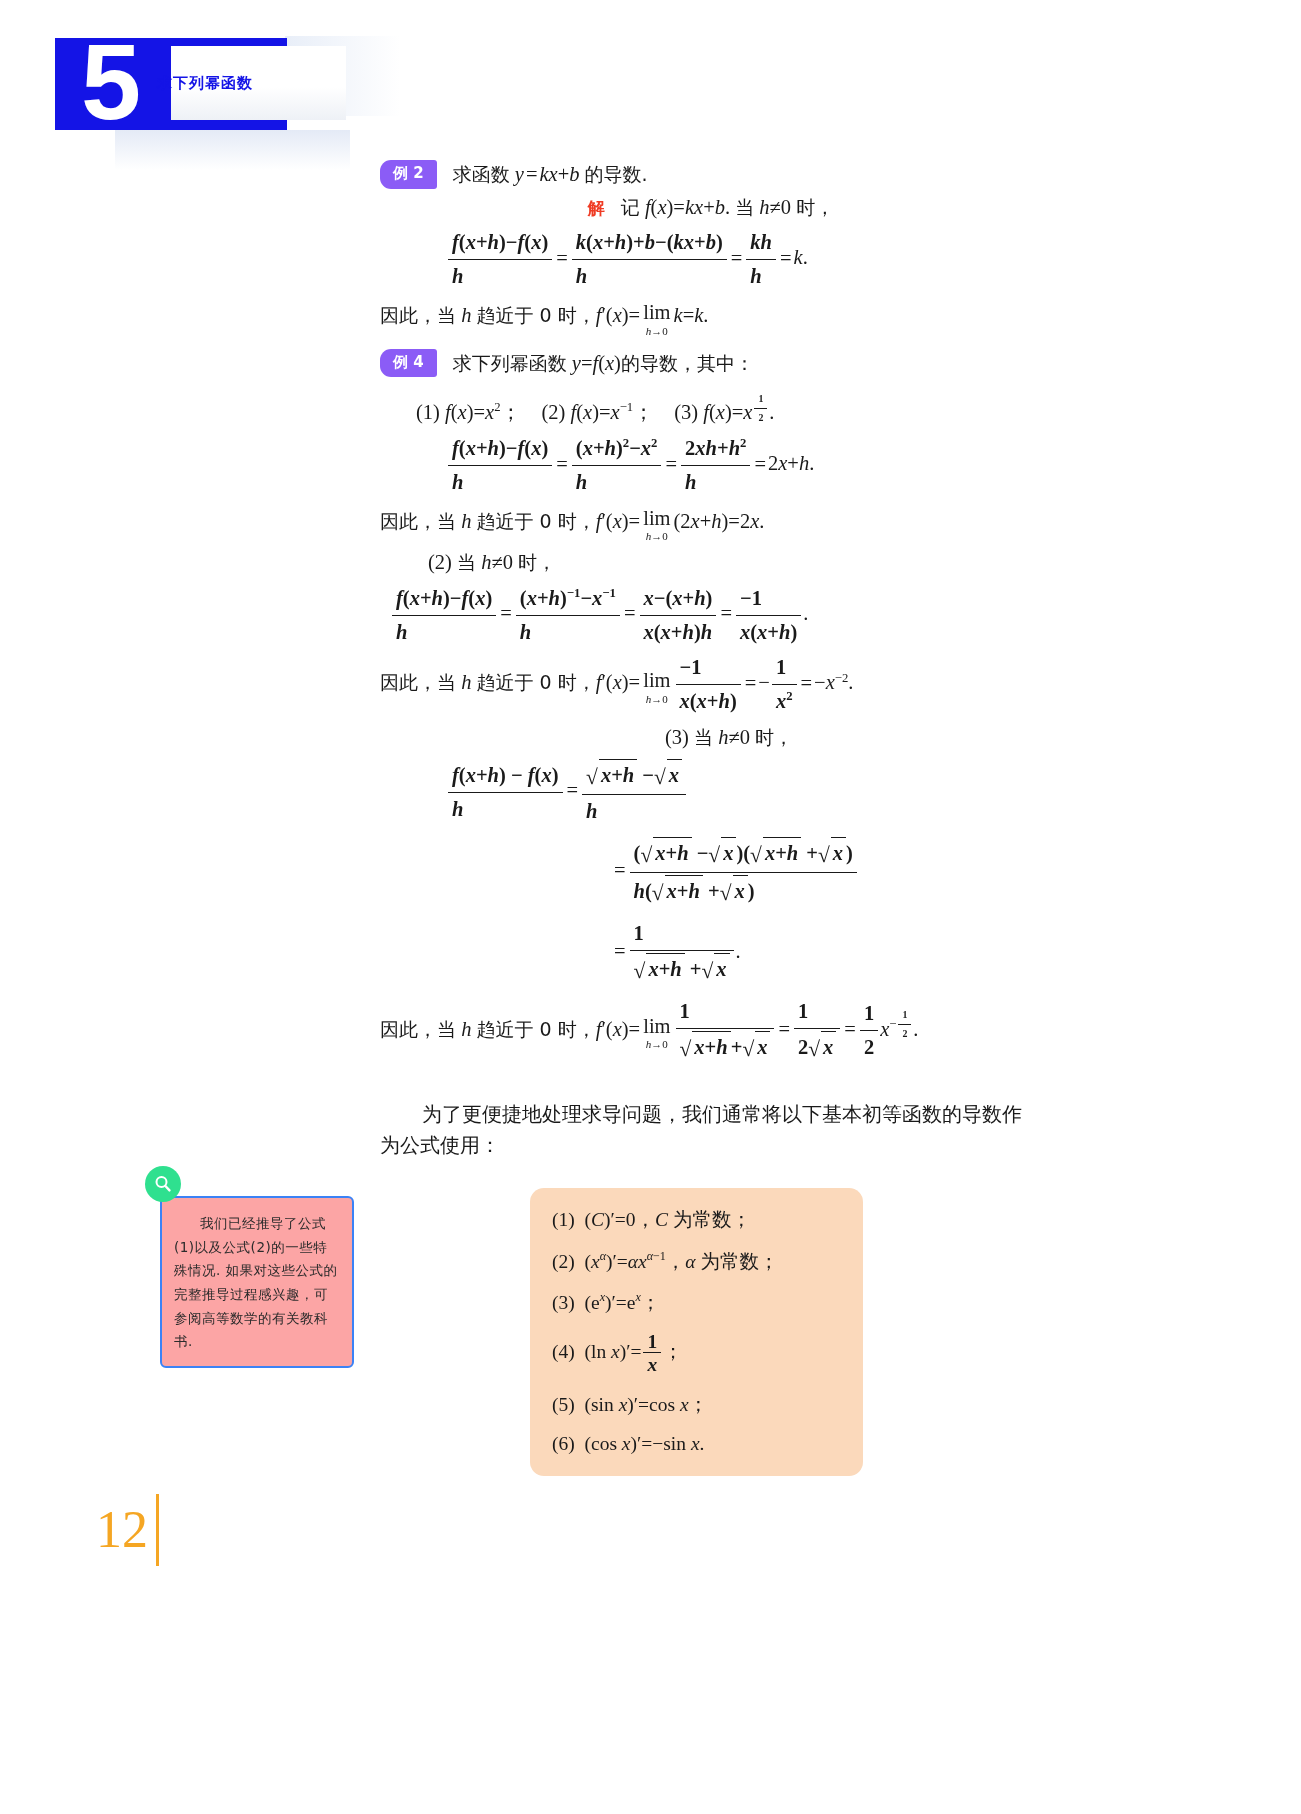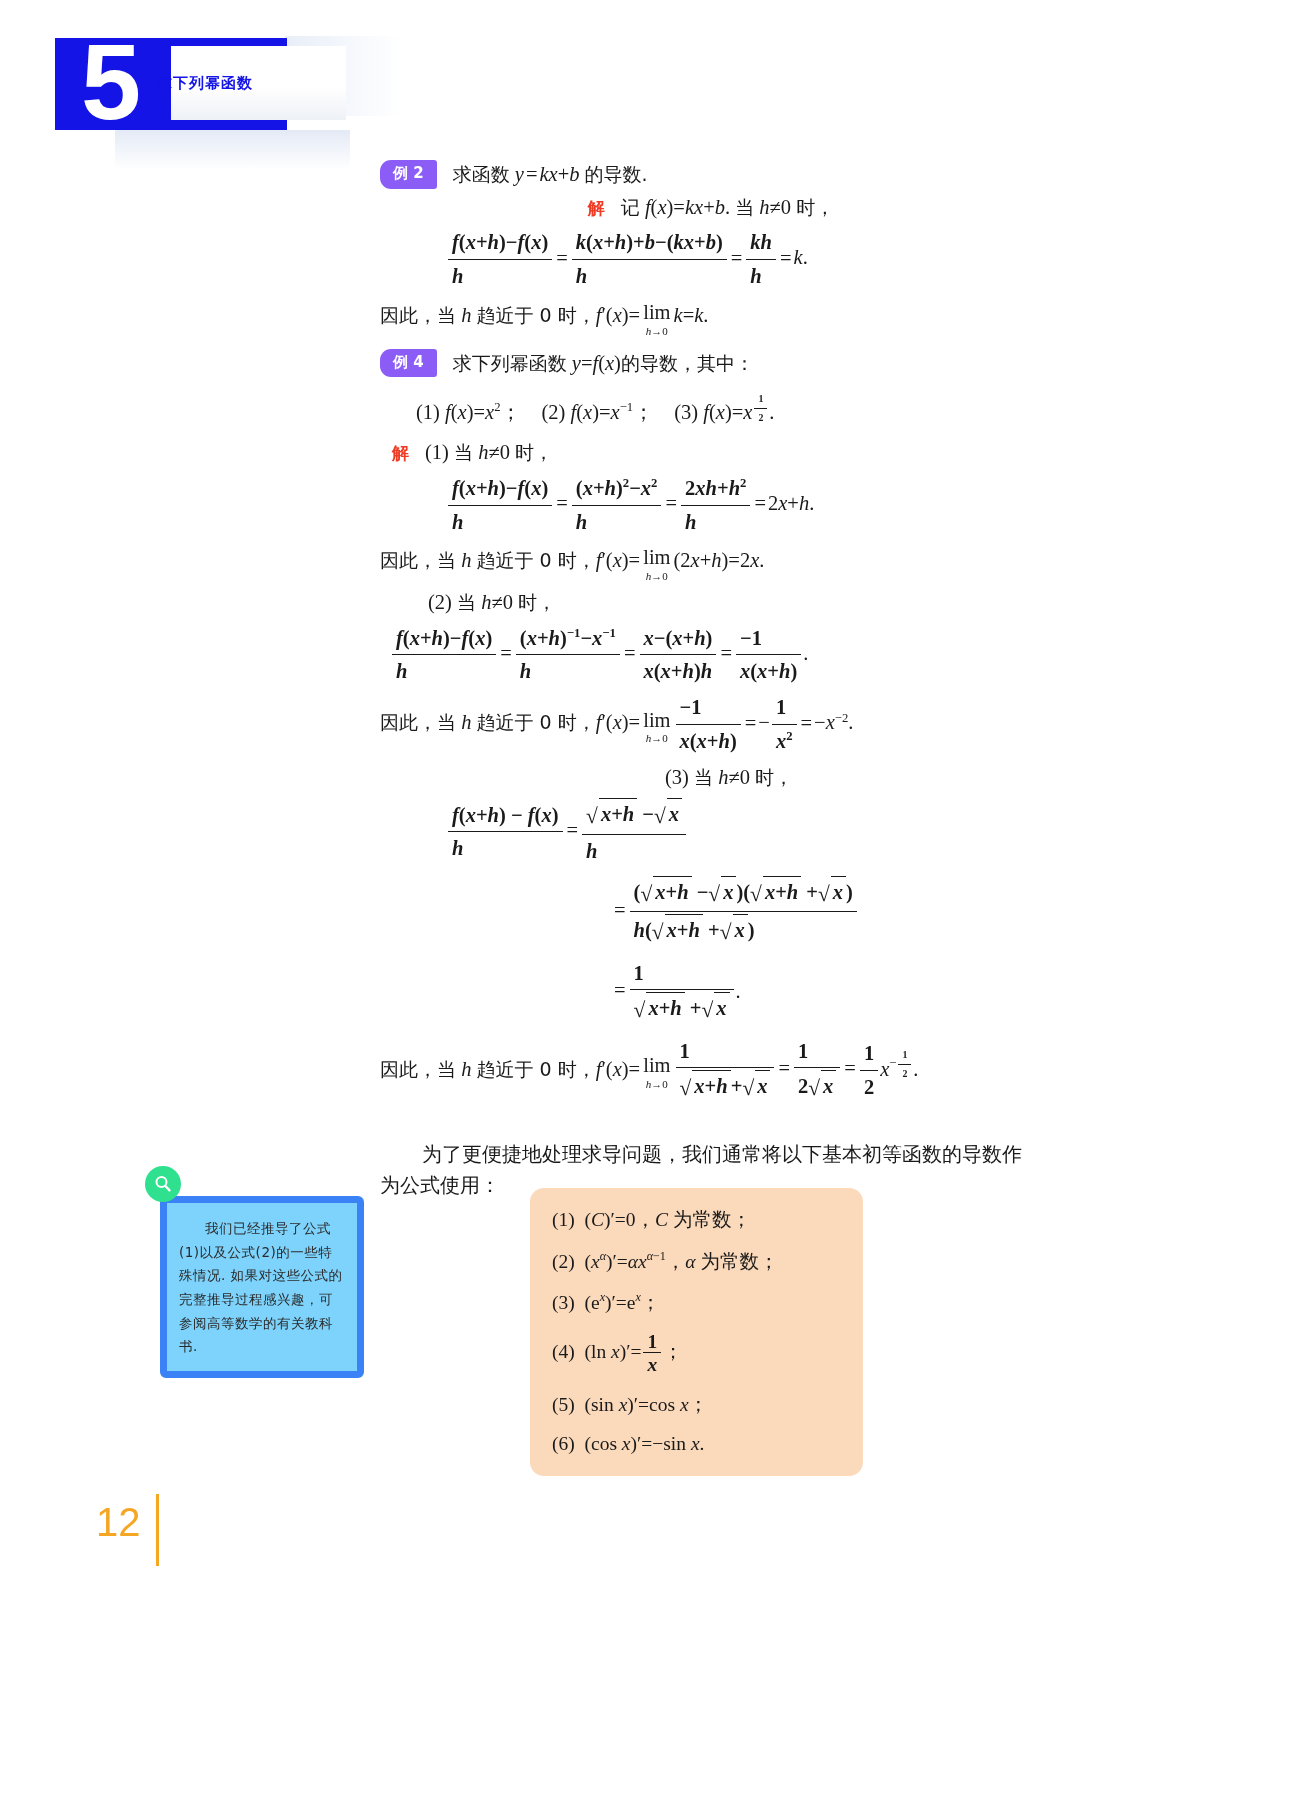--- a/index.html
+++ b/index.html
@@ -108,22 +108,22 @@
   .eqline{ text-align:left; margin:6px 0 6px 0; white-space:nowrap;}
   .eqline.c2{padding-left:66px;}
   .cont{padding-left:232px;margin:10px 0;}
 
   
   #note-box{
     position:absolute;left:160px;top:1196px;width:190px;
   }
   #note-bubble{
     position:relative;
-    border:7px solid #3b82f6;
-    background:#7dd3fc;
+    border:2px solid #3b82f6;
+    background:#fca5a5;
     border-radius:6px;
     padding:14px 12px 12px 12px;
     font-family:"DejaVu Sans",sans-serif;
     font-size:13.5px;
     line-height:1.75;
     color:#2b2b2b;
     letter-spacing:.5px;
     width:166px;
   }
   #note-bubble .first{text-indent:26px;display:block;}
@@ -146,22 +146,22 @@
     box-sizing:border-box;
   }
   #formula-box .f-item{margin:0 0 20px 0;white-space:nowrap;}
   #formula-box .f-item:last-child{margin-bottom:0;}
 
   
   #page-footer{
     position:absolute;left:96px;top:1500px;width:120px;height:80px;
   }
   #page-number{
-    font-family:Liberation Sans, sans-serif;
-    font-size:40px;color:#f5a623;font-weight:normal;
+    font-family:Liberation Serif, serif;
+    font-size:52px;color:#f5a623;font-weight:normal;
     position:absolute;left:0;top:0;
   }
   #footer-rule{
     position:absolute;left:60px;top:-6px;width:3px;height:72px;background:#f5a623;
   }
 </style>
 </head>
 <body>
 
 <div id="chapter-header">
@@ -194,23 +194,20 @@
   <div class="line" style="margin-top:12px;">
     <span class="ex-badge">例 4</span><span class="cn">求下列幂函数</span>&nbsp;<span class="mathit">y</span>=<span class="mathit">f</span>(<span class="mathit">x</span>)<span class="cn">的导数，其中：</span>
   </div>
 
   <div class="line" style="padding-left:36px;margin-top:14px;">
     <span>(1)</span>&nbsp;<span class="mathit">f</span>(<span class="mathit">x</span>)=<span class="mathit">x</span><sup>2</sup>；&nbsp;&nbsp;&nbsp;
     <span>(2)</span>&nbsp;<span class="mathit">f</span>(<span class="mathit">x</span>)=<span class="mathit">x</span><sup>−1</sup>；&nbsp;&nbsp;&nbsp;
     <span>(3)</span>&nbsp;<span class="mathit">f</span>(<span class="mathit">x</span>)=<span class="mathit">x</span><sup><span class="frac frac-sm"><span class="num">1</span><span class="den">2</span></span></sup>.
   </div>
 
-  <div class="line" style="padding-left:12px;margin-top:10px;">
-    <span class="jie">解</span><span>(1)</span>&nbsp;<span class="cn">当</span>&nbsp;<span class="mathit">h</span>≠0&nbsp;<span class="cn">时，</span>
-  </div>
 
   <div class="eqline c2">
     <span class="frac"><span class="num"><span class="mathit">f</span>(<span class="mathit">x</span>+<span class="mathit">h</span>)−<span class="mathit">f</span>(<span class="mathit">x</span>)</span><span class="den"><span class="mathit">h</span></span></span><span class="op">=</span><span class="frac"><span class="num">(<span class="mathit">x</span>+<span class="mathit">h</span>)<sup>2</sup>−<span class="mathit">x</span><sup>2</sup></span><span class="den"><span class="mathit">h</span></span></span><span class="op">=</span><span class="frac"><span class="num">2<span class="mathit">xh</span>+<span class="mathit">h</span><sup>2</sup></span><span class="den"><span class="mathit">h</span></span></span><span class="op">=</span>2<span class="mathit">x</span>+<span class="mathit">h</span>.
   </div>
 
   <div class="eqline" style="padding-left:0;">
     <span class="cn">因此，当</span>&nbsp;<span class="mathit">h</span>&nbsp;<span class="cn">趋近于 0 时，</span><span class="mathit">f</span>′(<span class="mathit">x</span>)=<span class="lim"><span class="lm">lim</span><span class="sb"><span class="mathit">h</span>→0</span></span>(2<span class="mathit">x</span>+<span class="mathit">h</span>)=2<span class="mathit">x</span>.
   </div>
 
   <div class="line" style="padding-left:48px;">

